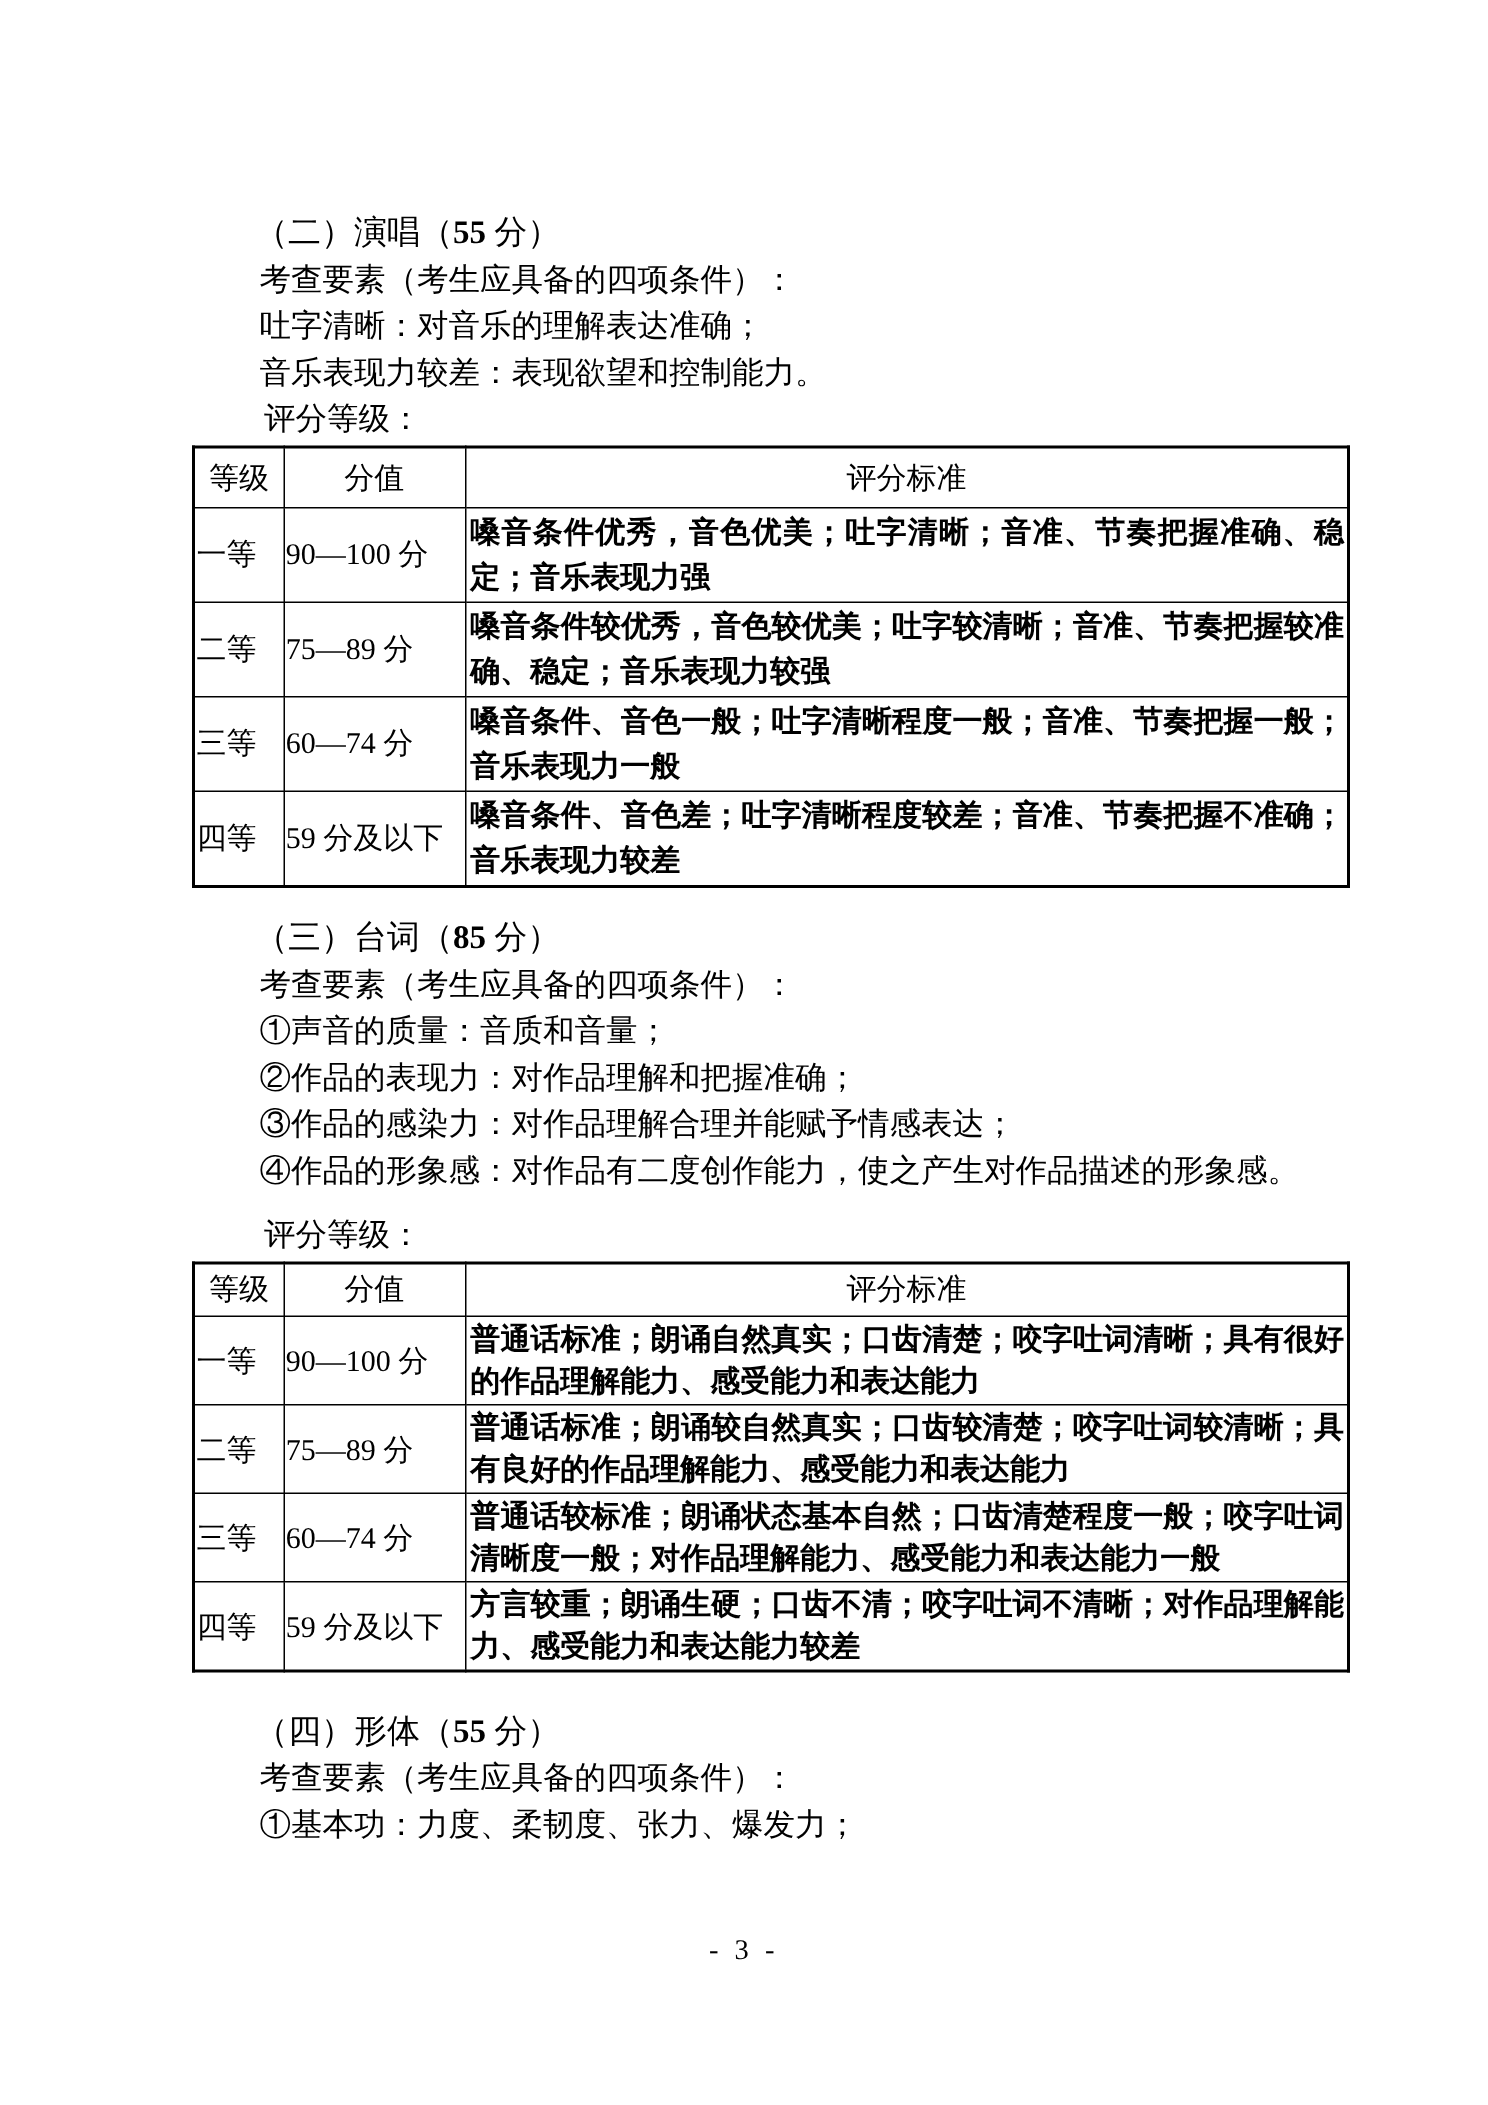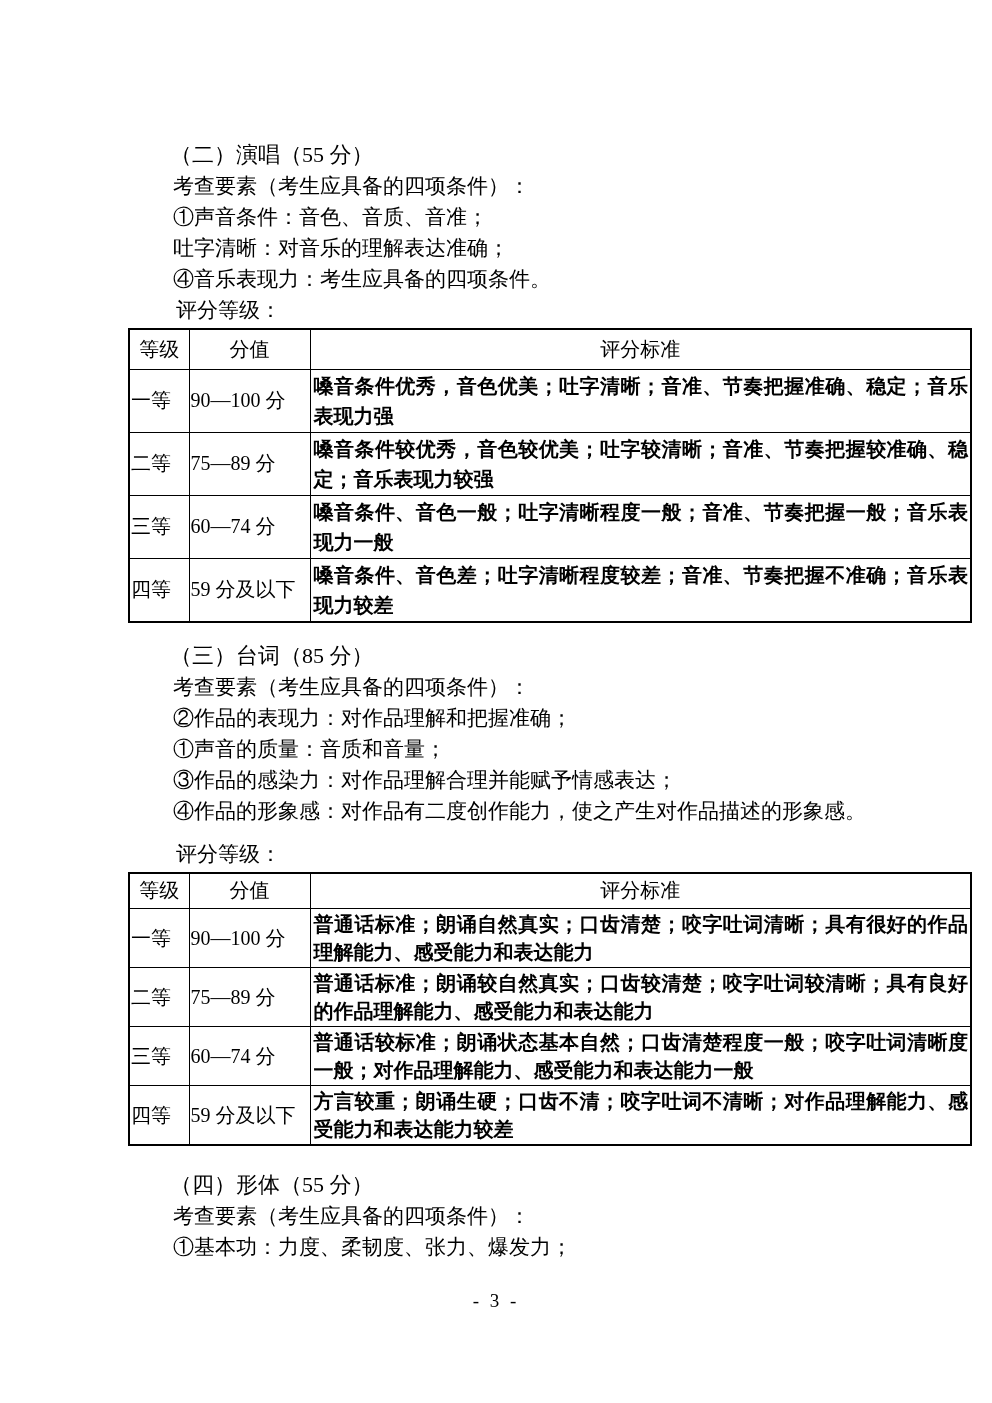--- a/index.html
+++ b/index.html
@@ -21,34 +21,34 @@
   }
   .section { margin: 0; }
   .heading {
     padding-left: 42px;
     font-size: 22px;
     line-height: 30px;
     font-weight: normal;
     margin: 0;
     white-space: nowrap;
   }
-  .heading .score-num { font-weight: normal; }
+  .heading .score-num { font-weight: bold; }
   .para {
     padding-left: 44px;
     font-size: 21px;
     line-height: 30px;
     margin: 1px;
     white-space: nowrap;
   }
   .rating-label { padding-left: 47px; }
   .mt-gap { margin-top: 13px; }
   .sec3-heading { margin-top: 18px; }
   .sec4-heading { margin-top: 24px; }
   table.rubric {
-    width: 844px;
+    width: 772px;
     border-collapse: collapse;
     table-layout: fixed;
     margin: 3px 0 0 0;
     font-size: 20px;
   }
   table.rubric th, table.rubric td {
     border: 1.5px solid #000000;
     font-weight: normal;
     vertical-align: middle;
     box-sizing: border-box;
@@ -80,23 +80,22 @@
   }
 </style>
 </head>
 <body>
 
 <div class="content">
 
   <div class="section">
     <h2 class="heading"><span>（二）演唱（</span><span class="score-num">55</span><span> 分）</span></h2>
     <p class="para">考查要素（考生应具备的四项条件）：</p>
-    <p class="para">①声音条件：音色、音质、音准；</p>
     <p class="para">吐字清晰：对音乐的理解表达准确；</p>
-    <p class="para">④音乐表现力：考生应具备的四项条件。</p>
+    <p class="para">音乐表现力较差：表现欲望和控制能力。</p>
     <p class="para rating-label">评分等级：</p>
 
     <table class="rubric tbl-margin-bottom">
       <colgroup>
           <col class="col-grade">
           <col class="col-score">
           <col>
         </colgroup>
       <thead>
         <tr>
@@ -126,22 +125,22 @@
           <td class="c-score">59 分及以下</td>
           <td class="c-criteria">嗓音条件、音色差；吐字清晰程度较差；音准、节奏把握不准确；音乐表现力较差</td>
         </tr>
       </tbody>
     </table>
   </div>
 
   <div class="section">
     <h2 class="heading sec3-heading"><span>（三）台词（</span><span class="score-num">85</span><span> 分）</span></h2>
     <p class="para">考查要素（考生应具备的四项条件）：</p>
+    <p class="para">①声音的质量：音质和音量；</p>
     <p class="para">②作品的表现力：对作品理解和把握准确；</p>
-    <p class="para">①声音的质量：音质和音量；</p>
     <p class="para">③作品的感染力：对作品理解合理并能赋予情感表达；</p>
     <p class="para">④作品的形象感：对作品有二度创作能力，使之产生对作品描述的形象感。</p>
     <p class="para rating-label mt-gap">评分等级：</p>
 
     <table class="rubric rubric-2">
       <colgroup>
           <col class="col-grade">
           <col class="col-score">
           <col>
         </colgroup>

